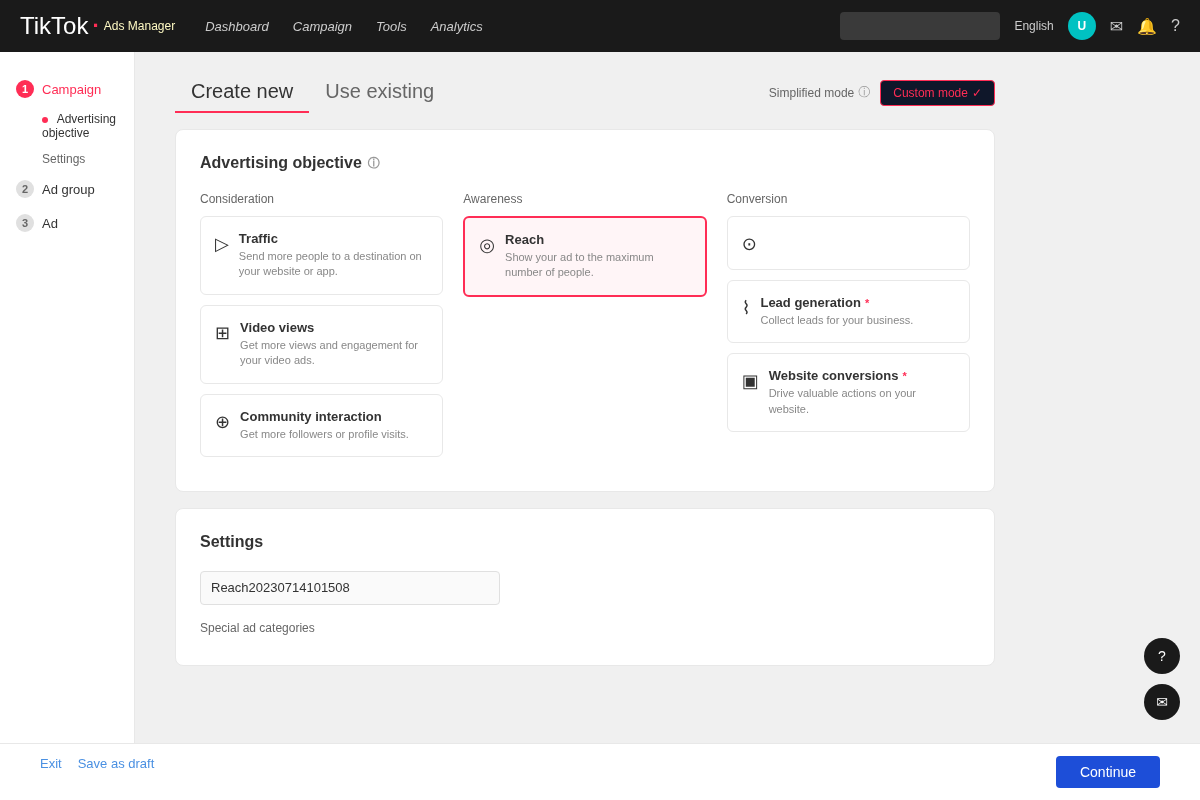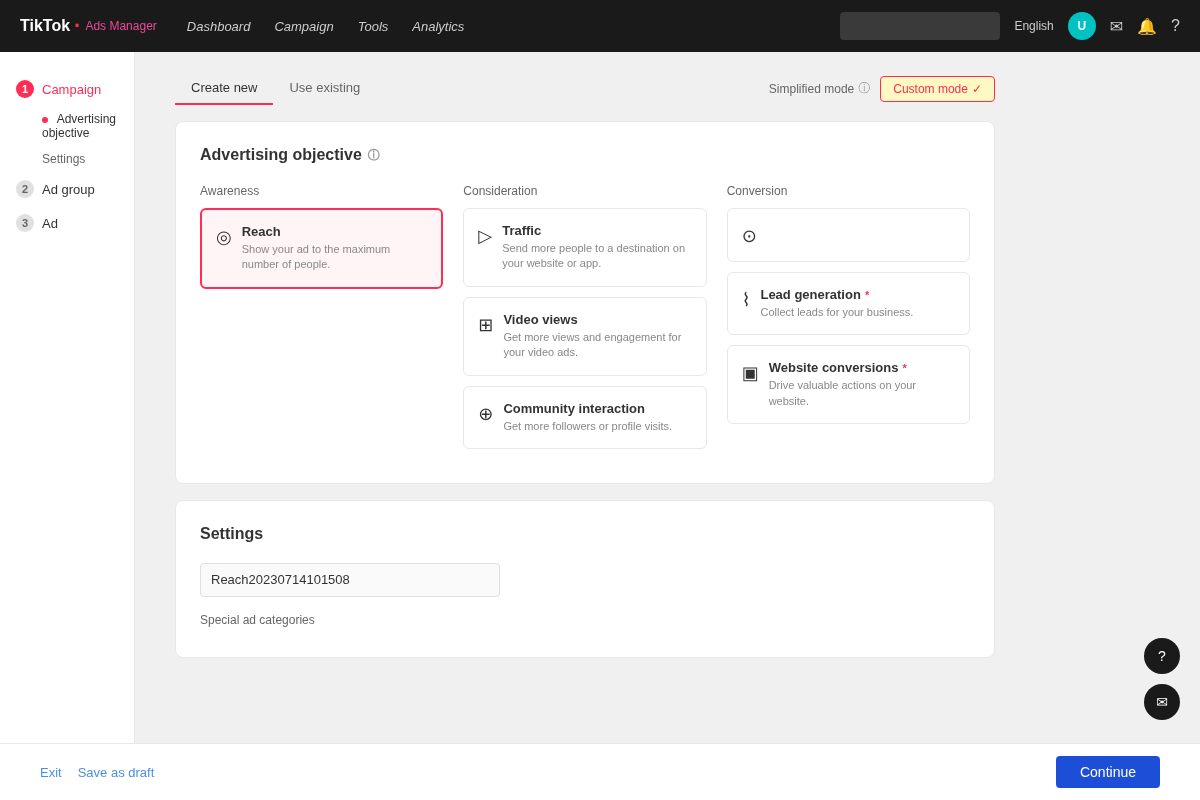--- a/index.html
+++ b/index.html
@@ -18,23 +18,23 @@
       z-index: 100;
     }
     .navbar-brand {
       display: flex;
       align-items: center;
       gap: 4px;
       color: white;
       font-weight: bold;
       font-size: 16px;
     }
-    .brand-tiktok { color: white; font-size: 16px; font-weight: 700; }
+    .brand-tiktok { color: white; font-size: 24px; font-weight: 400; }
     .brand-dot { color: #ff2d55; font-size: 22px; line-height: 1; }
-    .brand-sub { color: #ec4899; font-size: 12px; font-weight: 400; }
+    .brand-sub { color: #fef9c3; font-size: 12px; font-weight: 400; }
     .nav-links { display: flex; gap: 24px; flex: 1; }
     .nav-link { color: #ccc; text-decoration: none; font-size: 13px; cursor: pointer; font-style: italic; }
     .navbar-right { display: flex; align-items: center; gap: 14px; margin-left: auto; }
     .search-bar {
       background: #3a3a3a;
       border: none;
       border-radius: 4px;
       height: 28px;
       width: 160px;
       padding: 0 10px;
@@ -105,21 +105,21 @@
 
     
     .main-content {
       flex: 1;
       padding: 20px 40px;
       max-width: 900px;
     }
     .tab {
       padding: 8px 16px;
       cursor: pointer;
-      font-size: 13px;
+      font-size: 20px;
       color: #666;
       border-bottom: 2px solid transparent;
       position: relative;
     }
     .tab.active {
       color: #333;
       font-weight: 500;
       border-bottom: 2px solid #ff2d55;
     }
     .mode-toggle {
@@ -130,21 +130,21 @@
     .simplified-mode {
       font-size: 12px;
       color: #666;
       display: flex;
       align-items: center;
       gap: 4px;
       cursor: pointer;
     }
     .custom-mode-btn {
       border: 1px solid #ff2d55;
-      background: #fef9c3;
+      background: #0f172a;
       color: #ff2d55;
       border-radius: 4px;
       padding: 5px 12px;
       font-size: 12px;
       cursor: pointer;
       display: flex;
       align-items: center;
       gap: 4px;
     }
     .info-icon { color: #999; font-size: 12px; }
@@ -231,21 +231,20 @@
     }
 
     
     .bottom-bar {
       position: fixed;
       bottom: 0; left: 0; right: 0;
       background: white;
       border-top: 1px solid #e8e8e8;
       padding: 12px 40px;
       display: flex;
-      align-items: center;
       gap: 16px;
       z-index: 50;
     }
     .exit-link { color: #4a90e2; font-size: 13px; cursor: pointer; text-decoration: none; }
     .draft-link { color: #4a90e2; font-size: 13px; cursor: pointer; text-decoration: none; }
     .continue-btn {
       margin-left: auto;
       background: #1d4ed8;
       color: white;
       border: none;
@@ -361,59 +360,59 @@
 
       <div class="section-card">
         <div class="section-title">
           <span>Advertising objective</span>
           <span class="info-icon">ⓘ</span>
         </div>
 
         <div class="objective-categories">
 
           <div>
+            <div class="category-label">Consideration</div>
+            <div class="objective-card">
+              <div class="obj-icon">▷</div>
+              <div class="obj-info">
+                <div class="obj-title">
+                  <span>Traffic</span>
+                </div>
+                <div class="obj-desc">Send more people to a destination on your website or app.</div>
+              </div>
+            </div>
+            <div class="objective-card">
+              <div class="obj-icon">⊞</div>
+              <div class="obj-info">
+                <div class="obj-title">
+                  <span>Video views</span>
+                </div>
+                <div class="obj-desc">Get more views and engagement for your video ads.</div>
+              </div>
+            </div>
+            <div class="objective-card">
+              <div class="obj-icon">⊕</div>
+              <div class="obj-info">
+                <div class="obj-title">
+                  <span>Community interaction</span>
+                </div>
+                <div class="obj-desc">Get more followers or profile visits.</div>
+              </div>
+            </div>
+          </div>
+
+          <div>
             <div class="category-label">Awareness</div>
             <div class="objective-card selected">
               <div class="obj-icon">◎</div>
               <div class="obj-info">
                 <div class="obj-title">
                   <span>Reach</span>
                 </div>
                 <div class="obj-desc">Show your ad to the maximum number of people.</div>
-              </div>
-            </div>
-          </div>
-
-          <div>
-            <div class="category-label">Consideration</div>
-            <div class="objective-card">
-              <div class="obj-icon">▷</div>
-              <div class="obj-info">
-                <div class="obj-title">
-                  <span>Traffic</span>
-                </div>
-                <div class="obj-desc">Send more people to a destination on your website or app.</div>
-              </div>
-            </div>
-            <div class="objective-card">
-              <div class="obj-icon">⊞</div>
-              <div class="obj-info">
-                <div class="obj-title">
-                  <span>Video views</span>
-                </div>
-                <div class="obj-desc">Get more views and engagement for your video ads.</div>
-              </div>
-            </div>
-            <div class="objective-card">
-              <div class="obj-icon">⊕</div>
-              <div class="obj-info">
-                <div class="obj-title">
-                  <span>Community interaction</span>
-                </div>
-                <div class="obj-desc">Get more followers or profile visits.</div>
               </div>
             </div>
           </div>
 
           <div>
             <div class="category-label">Conversion</div>
             <div class="objective-card">
               <div class="obj-icon">⊙</div>
             </div>
             <div class="objective-card">

